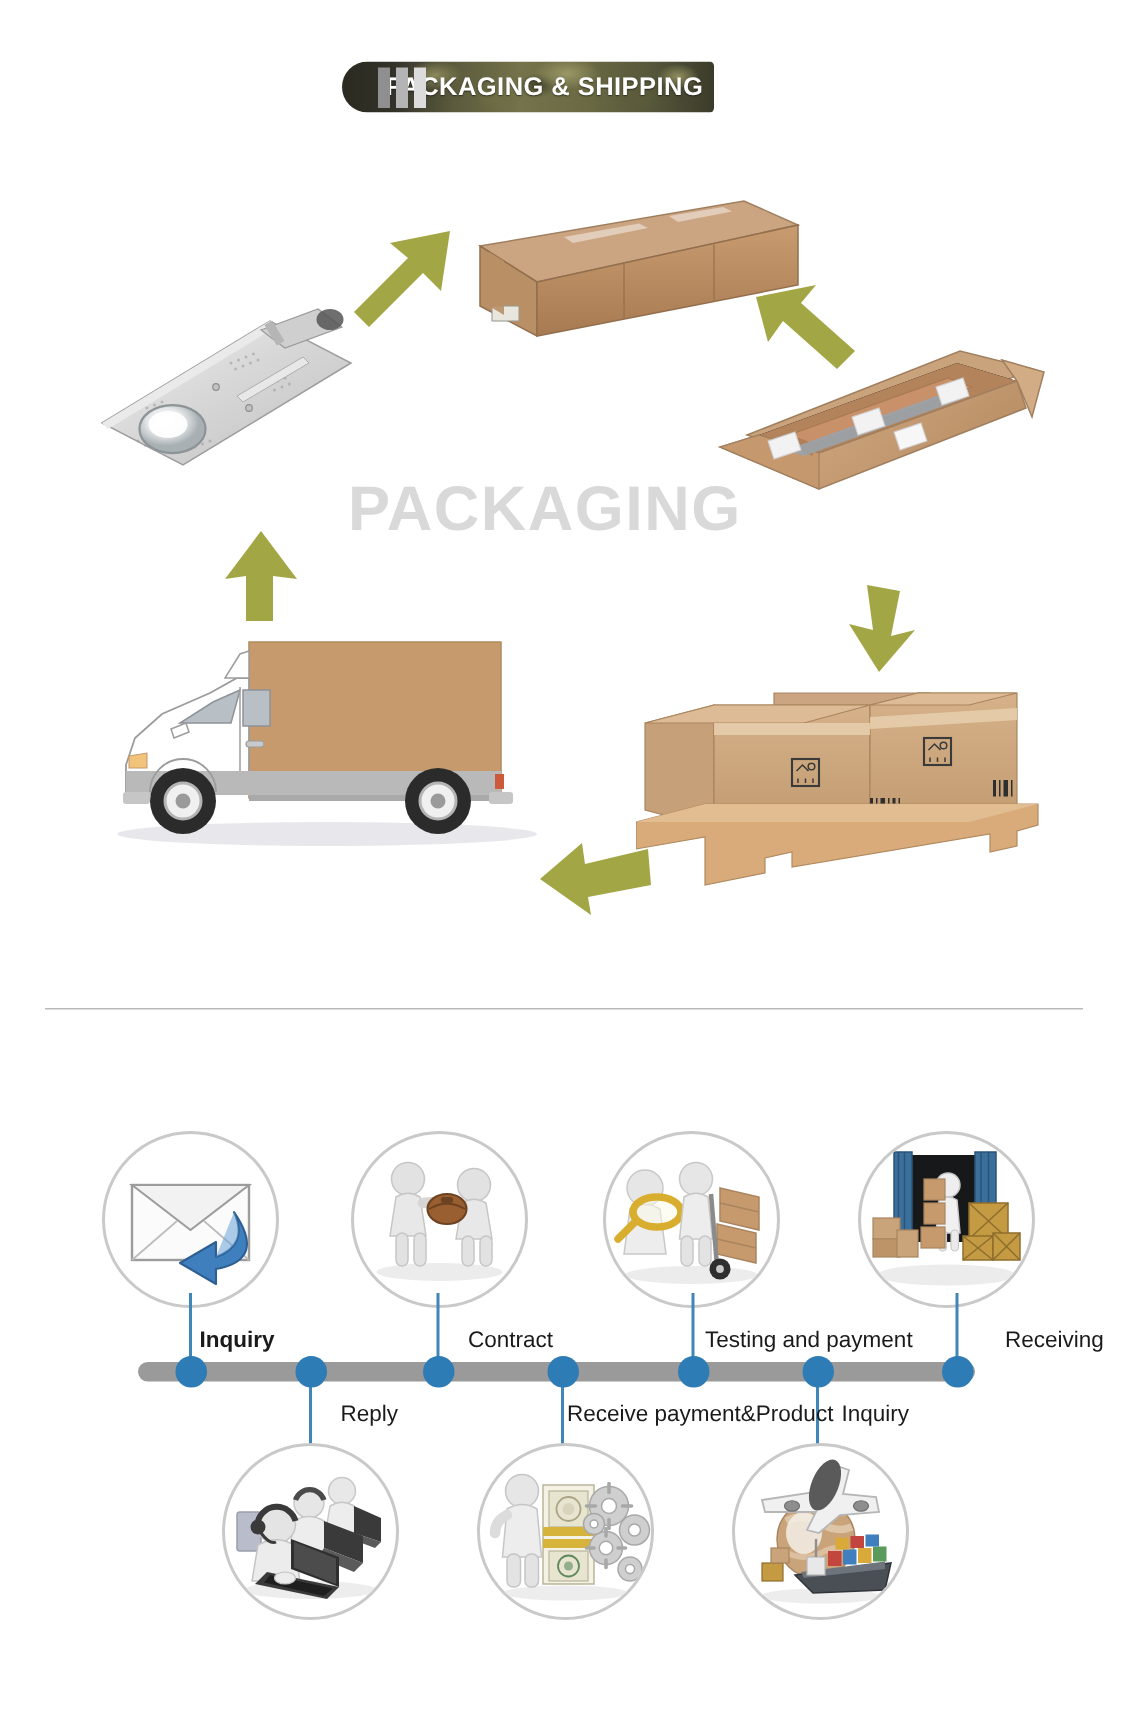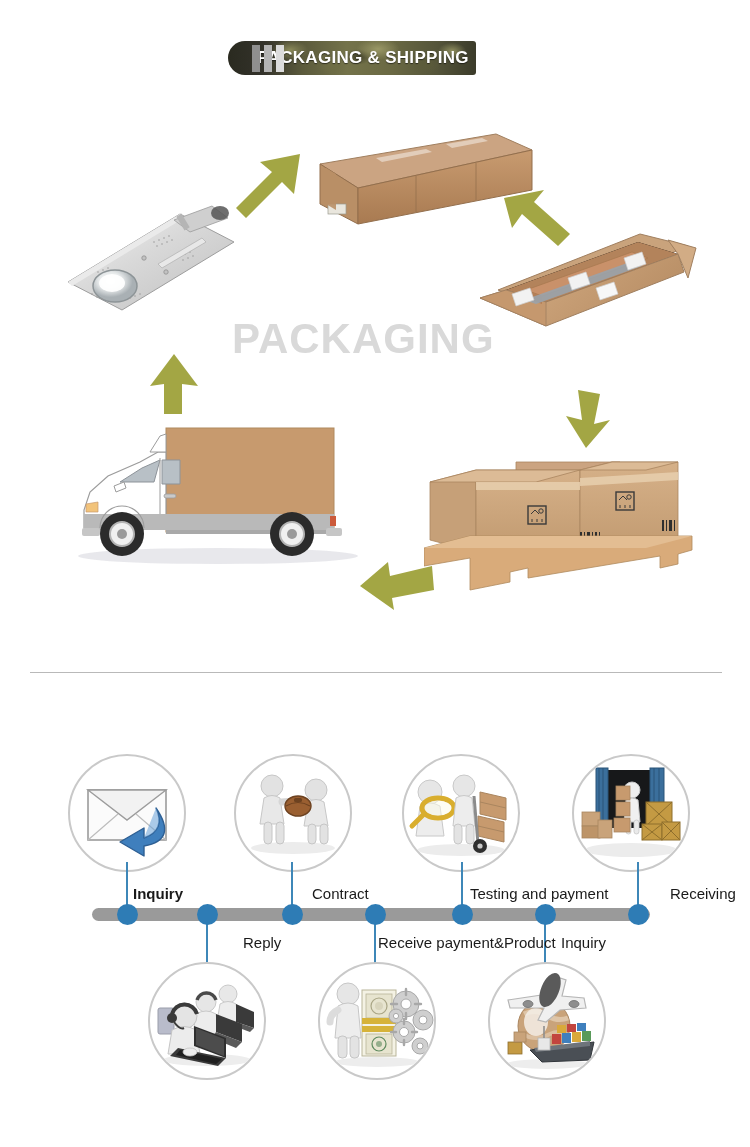--- a/index.html
+++ b/index.html
@@ -515,21 +515,21 @@
   <div class="tl-dot" style="left:365px;"></div>
   <div class="tl-dot" style="left:452px;"></div>
   <div class="tl-dot" style="left:535px;"></div>
   <div class="tl-dot" style="left:628px;"></div>
 
   <div class="tl-label" style="left:133px; top:885px;font-weight:bold;">Inquiry</div>
   <div class="tl-label" style="left:296px; top:885px;margin-left:16px;">Contract</div>
   <div class="tl-label" style="left:470px; top:885px;">Testing and payment</div>
   <div class="tl-label" style="left:646px; top:885px;margin-left:24px;">Receiving</div>
 
-  <div class="tl-label" style="left:208px; top:934px;padding-left:35px;">Reply</div>
+  <div class="tl-label" style="left:192px; top:934px;padding-left:35px;">Reply</div>
   <div class="tl-label" style="left:378px; top:934px;">Receive payment&amp;Product</div>
   <div class="tl-label" style="left:561px; top:934px;">Inquiry</div>
 
   <div class="circle circ-bot" style="left:148px; top:962px;">
     <svg width="114" height="114" viewBox="0 0 114 114">
       <ellipse cx="57" cy="96" rx="44" ry="6" fill="#ededed"></ellipse>
 
       <rect x="8" y="44" width="16" height="26" rx="2" fill="#b9bccb" stroke="#9a9daa" stroke-width="1"></rect>
 
       <circle cx="78" cy="30" r="9" fill="#e8e8e8" stroke="#c8c8c8" stroke-width="1"></circle>

